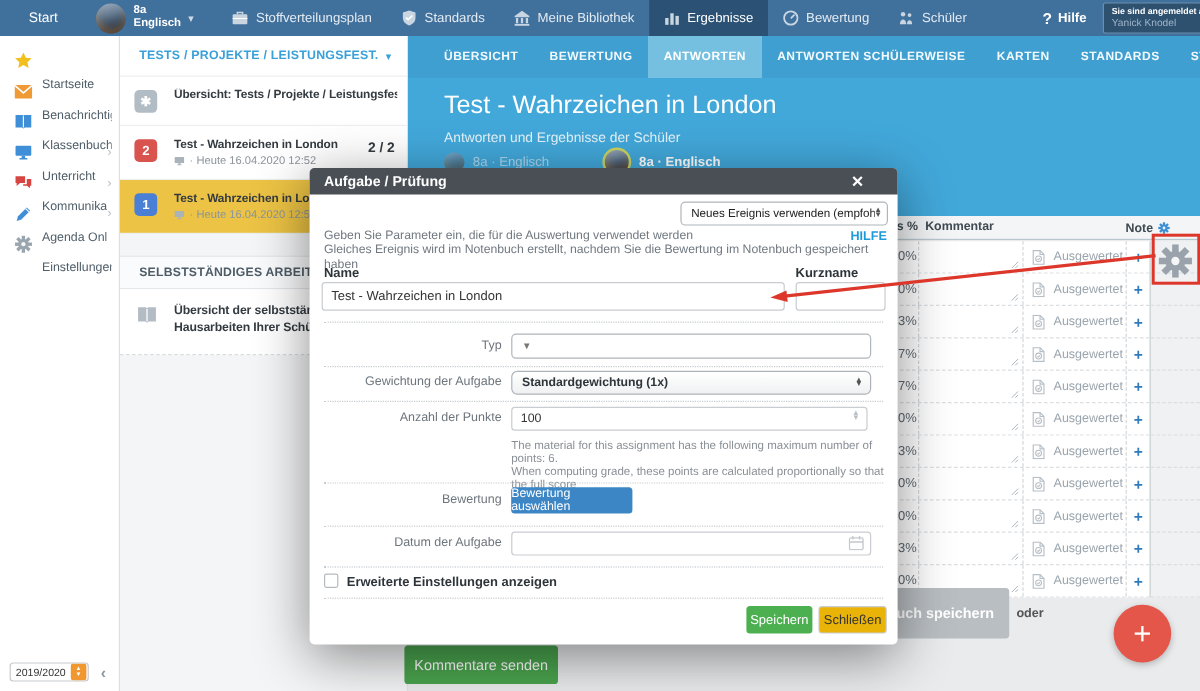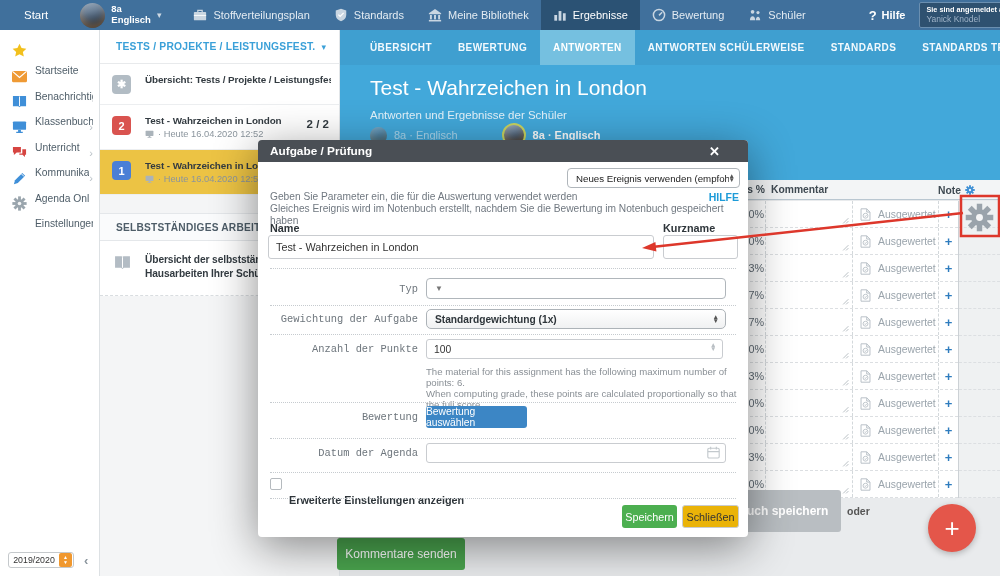--- a/index.html
+++ b/index.html
@@ -109,21 +109,21 @@
   .m-x { color:#fff; font-size:13px; font-weight:bold; cursor:pointer; line-height:1; }
   .m-body { position:relative; height:375px; font-size:10.5px; }
   .m-select { position:absolute; left:309px; top:6px; width:173px; height:20px; border:1px solid #b0b6bb; border-radius:4px; background:#fff; display:flex; align-items:center; padding:0 4px 0 8px; cursor:pointer; }
   .m-select .v { flex:1; font-size:9.7px; color:#222; white-space:nowrap; overflow:hidden; }
   .updown { display:flex; flex-direction:column; line-height:.62; font-size:6.5px; color:#555; }
   .m-help { position:absolute; right:9px; top:29px; font-size:10.5px; font-weight:bold; color:#1d9bd8; cursor:pointer; }
   .m-intro { position:absolute; left:12px; top:29px; font-size:10.2px; color:#707880; line-height:12px; }
   .m-lbl-b { position:absolute; font-size:10.8px; font-weight:bold; color:#2e353a; }
   .m-input { position:absolute; border:1px solid #c9ccd0; border-radius:3px; background:#fff; font-family:"Liberation Sans", sans-serif; font-size:10.8px; color:#333; padding:0 7px; height:24px; }
   .dotsep { position:absolute; left:12px; right:12px; border-top:1px dotted #c6cbcf; }
-  .m-lbl { position:absolute; left:0; width:160px; text-align:right; font-size:10.4px; color:#6d757c;font-family:Liberation Mono, monospace; }
+  .m-lbl { position:absolute; left:0; width:160px; text-align:right; font-size:10.4px; color:#6d757c; }
   .ctl { position:absolute; left:168px; width:300px; border:1px solid #b0b6bb; border-radius:4px; background:#fff; display:flex; align-items:center; padding:0 6px 0 8px; cursor:pointer; }
   .ctl .v { flex:1; font-size:10.2px; color:#2e353a; white-space:nowrap; overflow:hidden; }
   .ctl .dd { font-size:8px; color:#777; }
   .ctl.mac { border-radius:5px; background:linear-gradient(#fff,#f0f1f2); border-color:#adb3b8; }
   .ctl.mac .v { font-weight:bold; }
   .m-helptxt { position:absolute; left:168px; font-size:9.6px; color:#8a9096; line-height:11px; }
   .bluebtn { position:absolute; left:168px; background:#3c86c5; border-radius:3px; color:#fff; font-size:10.3px; display:flex; align-items:center; justify-content:center; cursor:pointer; }
   .cal { position:absolute; right:6px; top:3px; width:13px; height:13px; color:#c3c9cd; }
   .chk { position:absolute; left:12px; width:12px; height:12px; border:1px solid #b5babe; border-radius:2px; background:#fff; cursor:pointer; }
   .greenbtn { position:absolute; background:#4caf50; border-radius:3px; color:#fff; font-size:10.8px; display:flex; align-items:center; justify-content:center; cursor:pointer; }
@@ -451,20 +451,23 @@
         </div>
 
         <div class="tab active">
           <span>ANTWORTEN</span>
         </div>
 
         <div class="tab">
           <span>ANTWORTEN SCHÜLERWEISE</span>
         </div>
 
+        <div class="tab">
+          <span>KARTEN</span>
+        </div>
 
         <div class="tab">
           <span>STANDARDS</span>
         </div>
 
         <div class="tab">
           <span>STANDARDS TREE</span>
         </div>
       </div>
 
@@ -760,32 +763,32 @@
         <div>is as stated above.</div>
       </div>
 
       <div class="dotsep" style="top:240px"></div>
 
       <div class="m-lbl" style="top:249px">Bewertung</div>
       <div class="bluebtn" style="top:244px;width:101px;height:22px">Bewertung auswählen</div>
 
       <div class="dotsep" style="top:276px"></div>
 
-      <div class="m-lbl" style="top:285px">Datum der Agenda</div>
+      <div class="m-lbl" style="top:285px">Datum der Aufgabe</div>
       <div style="position:absolute;left:168px;top:281px;width:300px;height:20px">
         <input class="m-input" style="left: 0px; top: 0px; width: 300px; height: 20px;">
         <svg class="ic cal">
             <use href="#i-calendar"></use>
           </svg>
       </div>
 
       <div class="dotsep" style="top:310px"></div>
 
       <div class="chk" style="top:316px"></div>
-      <div class="m-lbl-b" style="left:31px;top:332px">Erweiterte Einstellungen anzeigen</div>
+      <div class="m-lbl-b" style="left:31px;top:317px">Erweiterte Einstellungen anzeigen</div>
 
       <div class="dotsep" style="top:336px"></div>
 
       <div class="greenbtn" style="left:364px;top:343px;width:55px;height:23px">Speichern</div>
       <div class="lightbtn" style="left:424px;top:343px;width:57px;height:23px">Schließen</div>
     </div>
   </div>
 
   <svg class="annot" width="1000" height="576">
     <rect x="961" y="196" width="38" height="40" fill="none" stroke="#dd372b" stroke-width="2.5"></rect>

